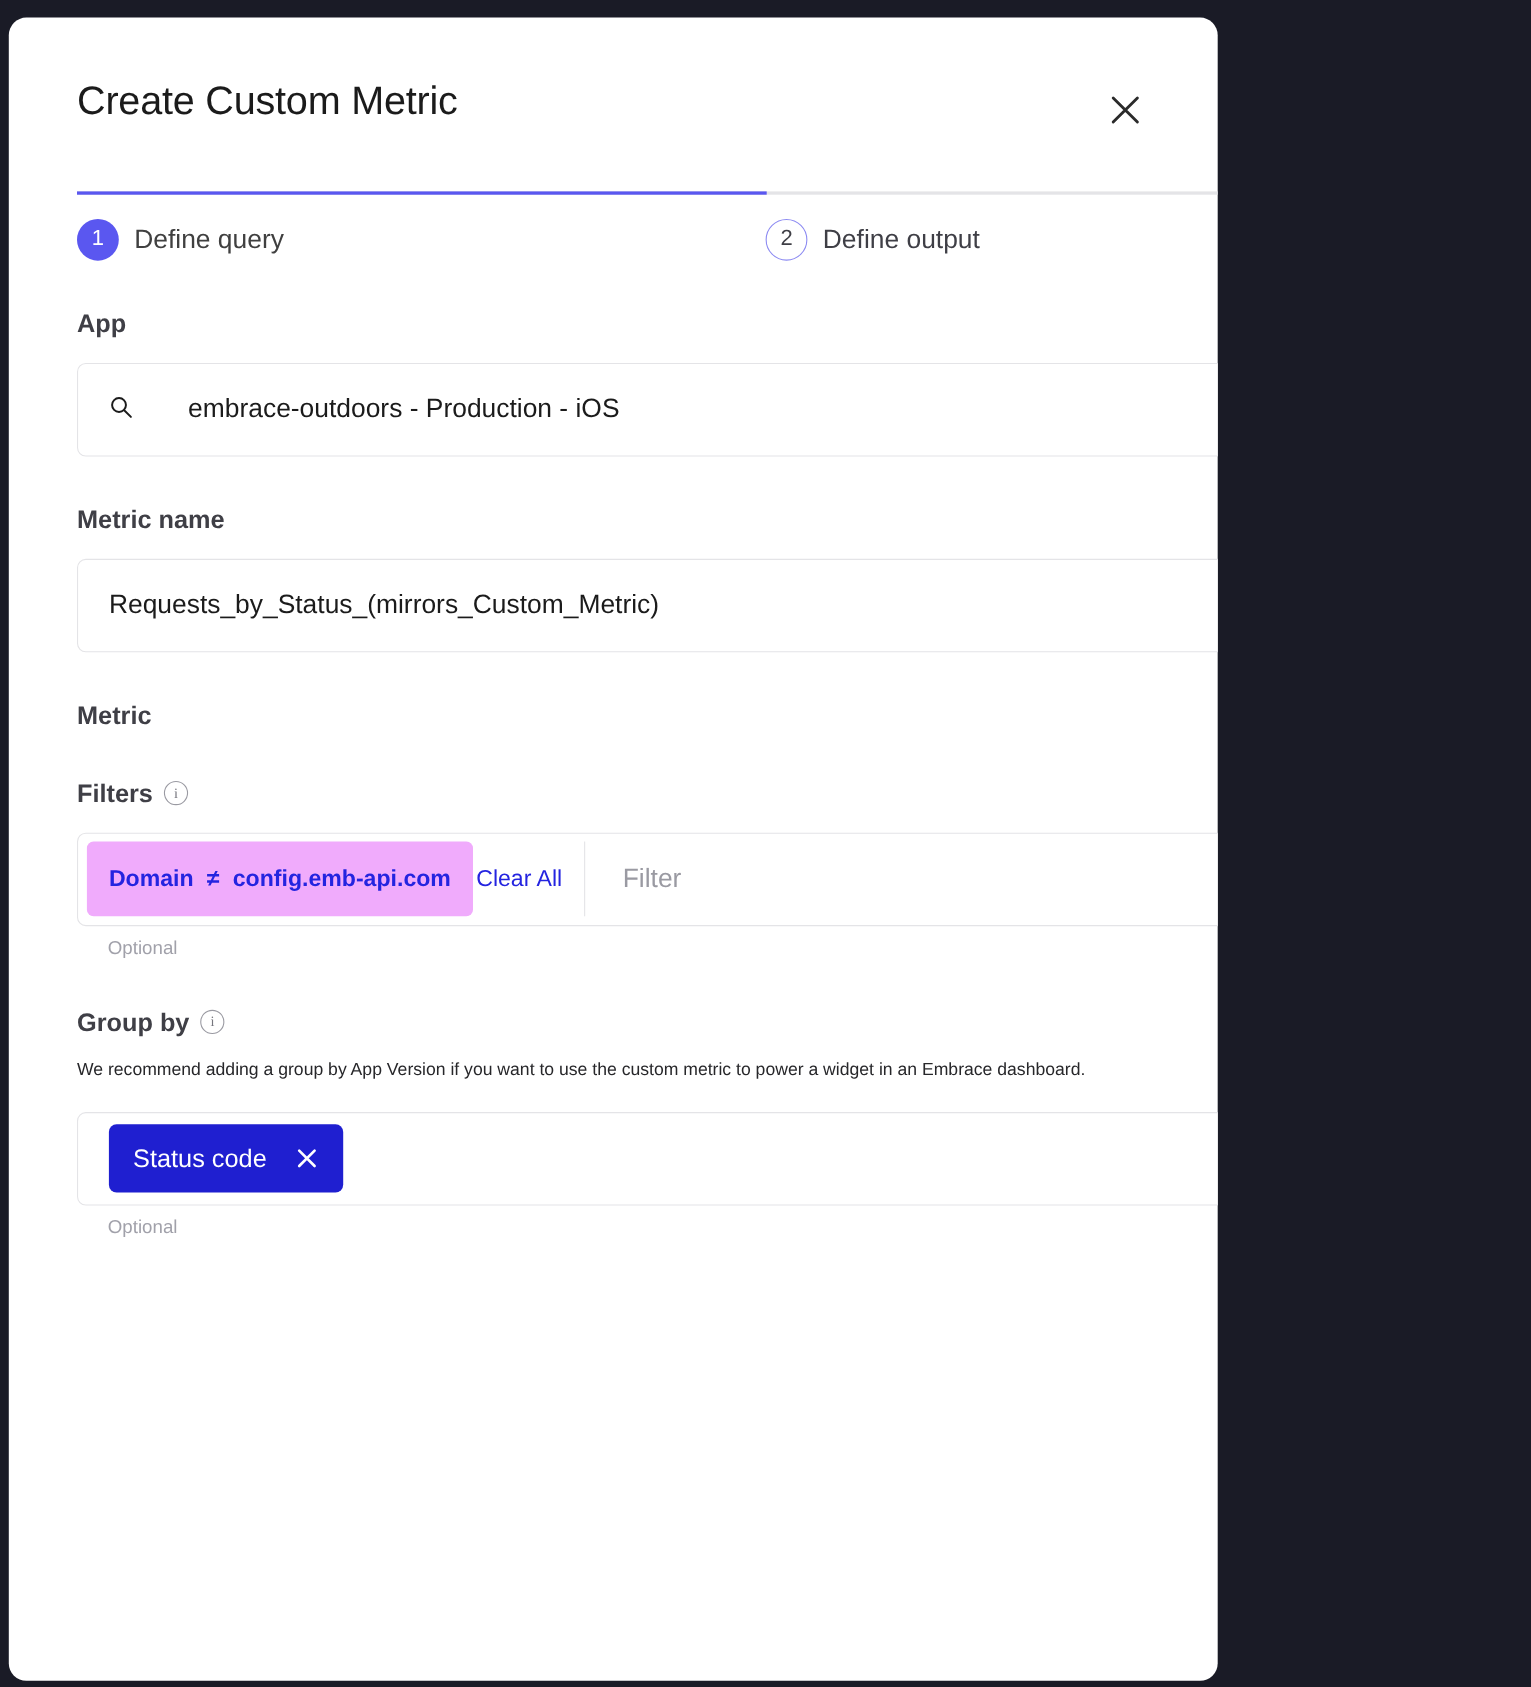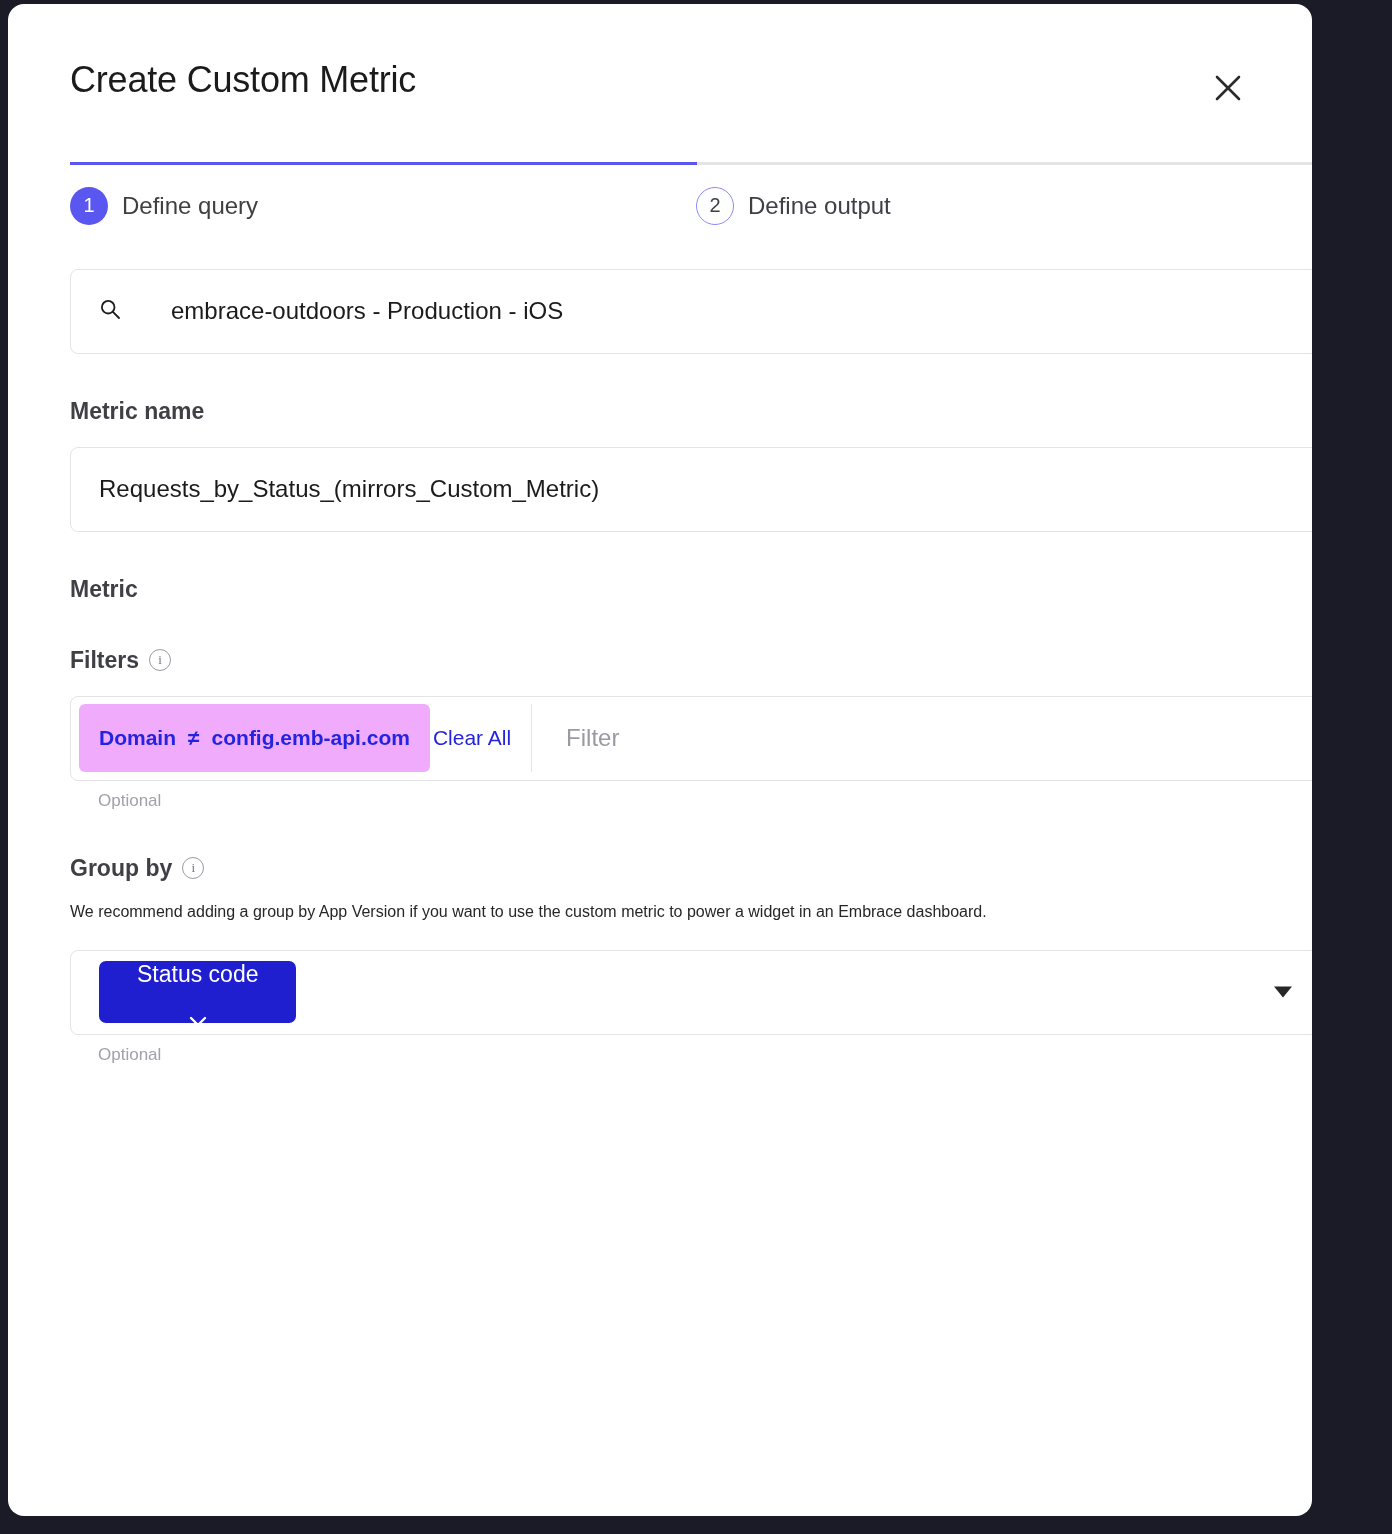--- a/index.html
+++ b/index.html
@@ -11,22 +11,22 @@
     overflow: hidden;
   }
   .backdrop {
     position: absolute;
     inset: 0;
     background: #1a1b26;
   }
   .dialog {
     position: absolute;
     left: 8px;
-    top: 4px;
-    width: 1304px;
+    top: 16px;
+    width: 1099px;
     height: 1512px;
     background: #ffffff;
     border-radius: 16px;
     overflow: hidden;
   }
   .dialog-inner {
     position: relative;
     width: 100%;
     height: 100%;
     padding: 0 62px 0 62px;
@@ -243,24 +243,23 @@
     align-items: center;
     padding: 0 28px;
     position: relative;
   }
   .tag-chip {
     background: #1f1fd0;
     border-radius: 7px;
     height: 62px;
     display: flex;
     align-items: center;
-    padding: 0 38px;
+    padding: 0 22px;
     gap: 26px;
     cursor: pointer;
-    flex-direction: column;
   }
   .tag-chip-label {
     font-size: 23px;
     color: #ffffff;
     white-space: nowrap;
   }
   .tag-chip-x {
     display: flex;
     align-items: center;
     cursor: pointer;
@@ -295,20 +294,21 @@
           <div class="step-label">Define query</div>
         </div>
         <div class="step step-2">
           <div class="step-num">2</div>
           <div class="step-label">Define output</div>
         </div>
       </div>
     </div>
 
     <div class="field">
+      <div class="field-label">App</div>
       <div class="control h-tall">
         <span class="search-icon">
           <svg width="22" height="22" viewBox="0 0 22 22" fill="none">
             <circle cx="9.2" cy="9.2" r="6.3" stroke="#1b1b1b" stroke-width="1.8"></circle>
             <path d="M13.9 13.9 L20 20" stroke="#1b1b1b" stroke-width="1.8" stroke-linecap="round"></path>
           </svg>
         </span>
         <span class="control-text">embrace-outdoors - Production - iOS</span>
       </div>
     </div>

